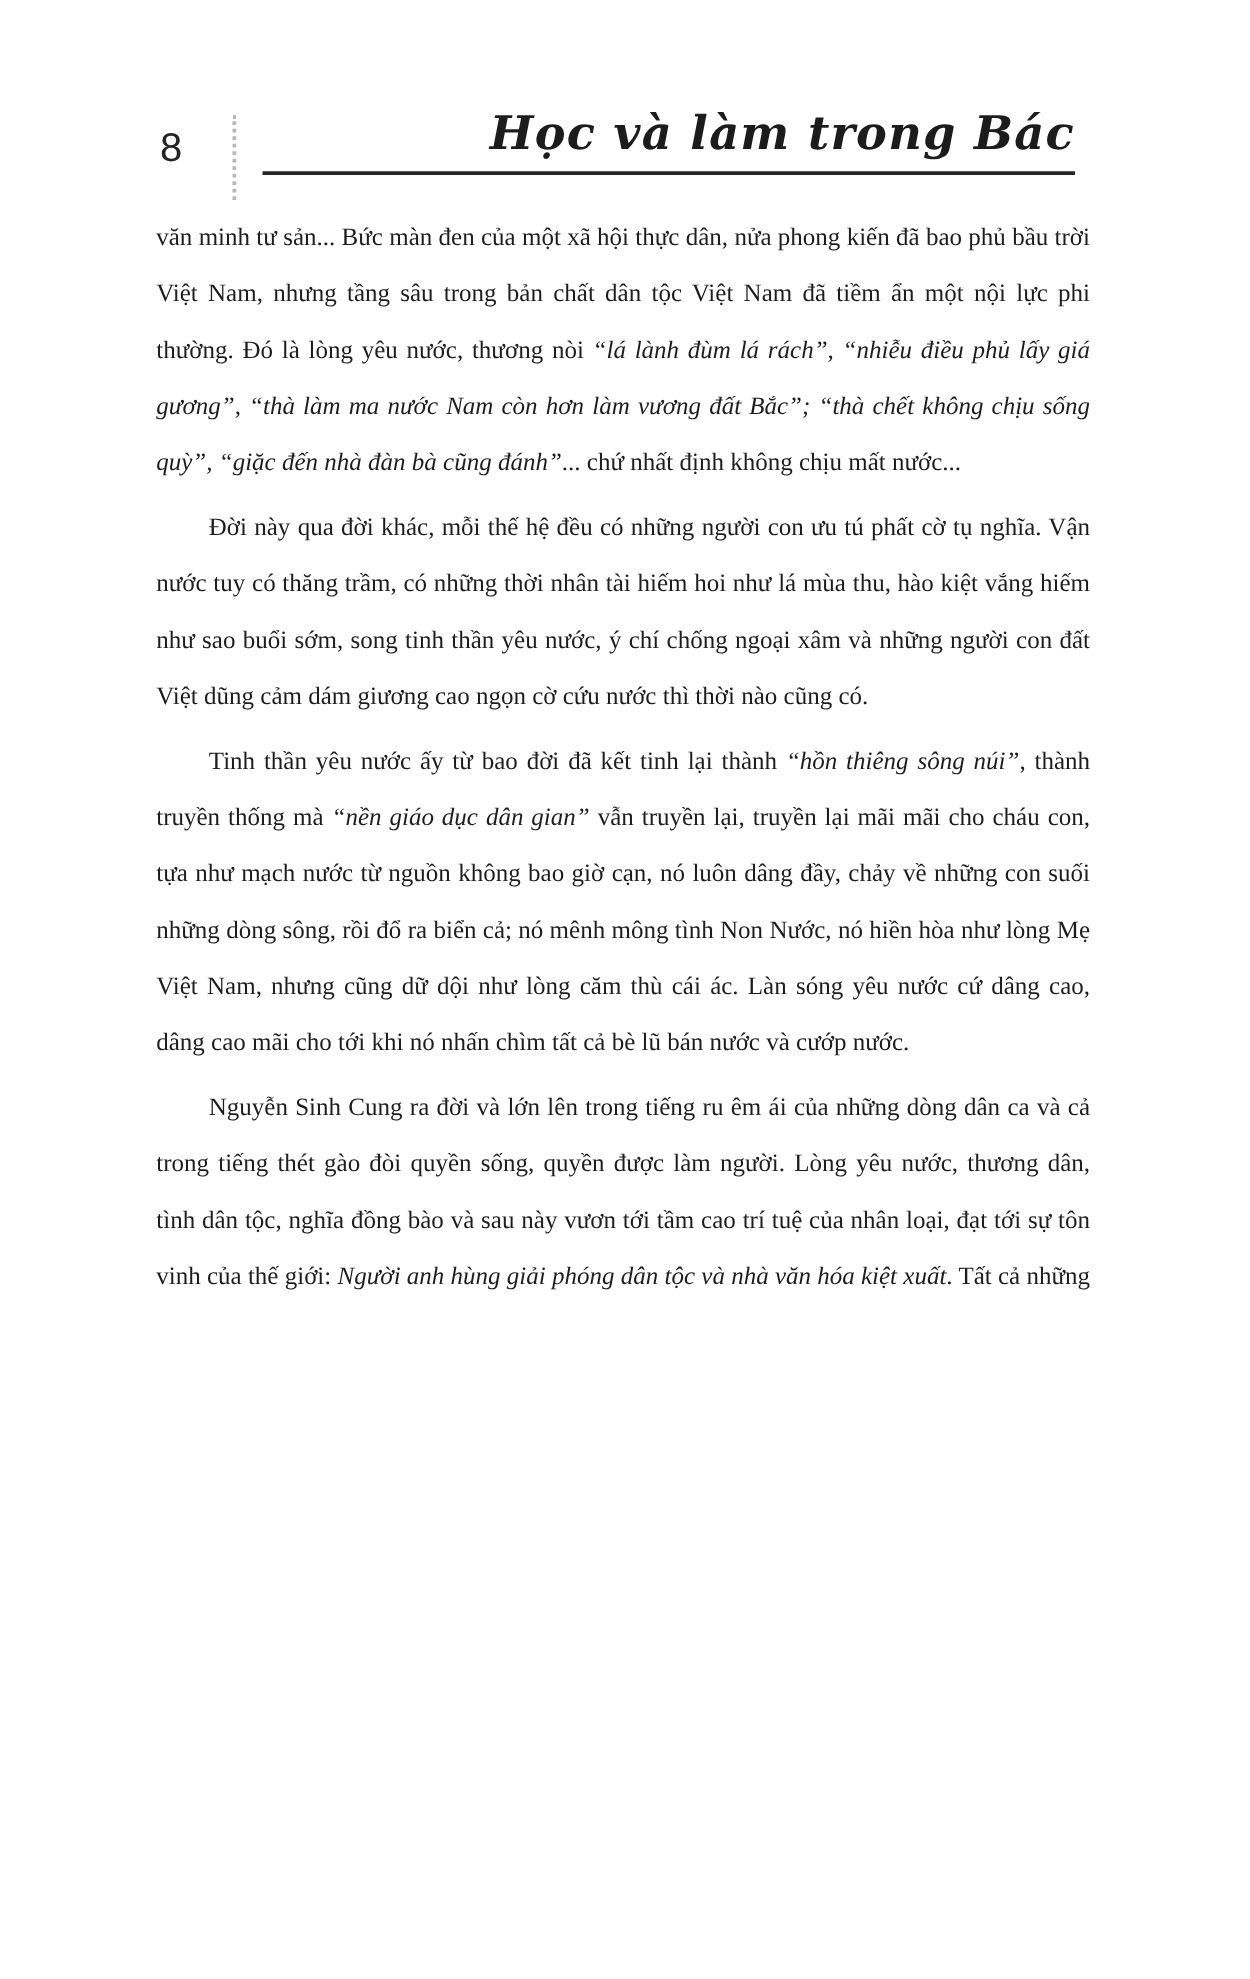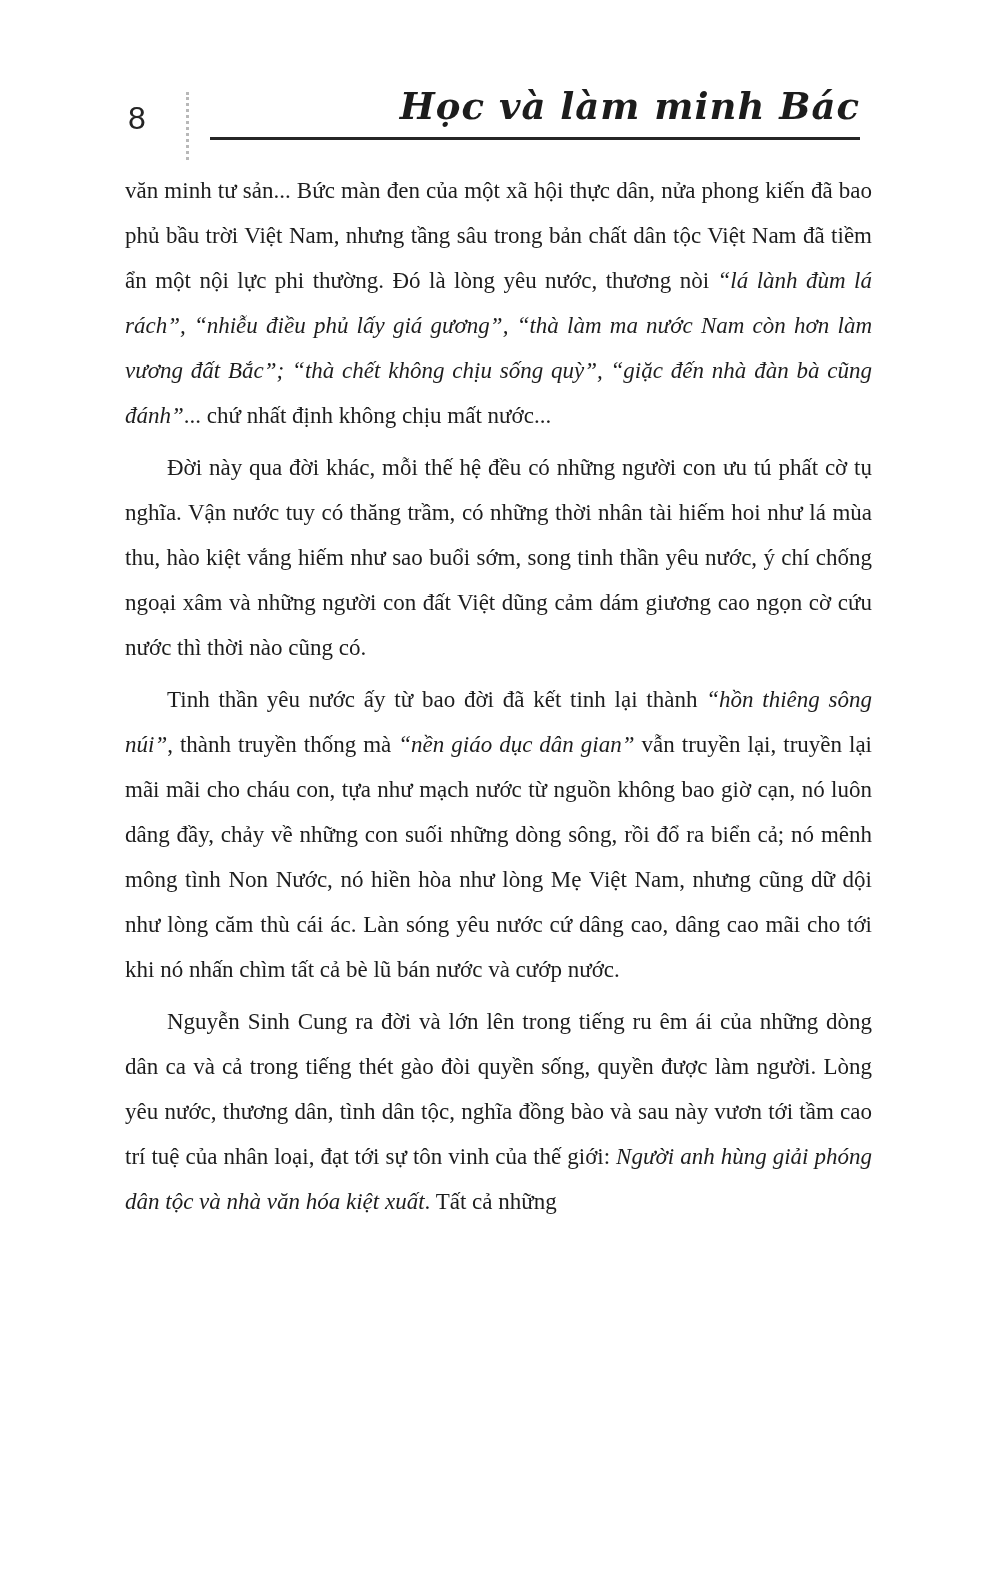--- a/index.html
+++ b/index.html
@@ -53,21 +53,21 @@
     width: 650px;
     height: 3px;
     background: #262626;
   }
   
   .body-text {
     position: absolute;
     left: 125px;
     top: 168px;
     width: 747px;
-    font-size: 23px;
+    font-size: 20px;
     line-height: 45px;
     text-align: justify;
     text-justify: inter-word;
   }
   .para {
     margin: 0 0 7px 0;
     text-indent: 42px;
   }
   .para.no-indent {
     text-indent: 0;
@@ -77,21 +77,21 @@
   }
 </style>
 </head>
 <body>
 
 <div class="page">
 
   <header>
     <span class="page-number">8</span>
     <span class="deco-line"></span>
-    <span class="running-title">Học và làm minh Bác</span>
+    <span class="running-title">Học và làm trong Bác</span>
     <span class="header-rule"></span>
   </header>
 
   <main class="body-text">
     <p class="para no-indent"><span>văn minh tư sản... Bức màn đen của một xã hội thực dân, nửa phong kiến đã bao phủ bầu trời Việt Nam, nhưng tầng sâu trong bản chất dân tộc Việt Nam đã tiềm ẩn một nội lực phi thường. Đó là lòng yêu nước, thương nòi </span><em>“lá lành đùm lá rách”, “nhiễu điều phủ lấy giá gương”, “thà làm ma nước Nam còn hơn làm vương đất Bắc”; “thà chết không chịu sống quỳ”, “giặc đến nhà đàn bà cũng đánh”</em><span>... chứ nhất định không chịu mất nước...</span></p>
     <p class="para"><span>Đời này qua đời khác, mỗi thế hệ đều có những người con ưu tú phất cờ tụ nghĩa. Vận nước tuy có thăng trầm, có những thời nhân tài hiếm hoi như lá mùa thu, hào kiệt vắng hiếm như sao buổi sớm, song tinh thần yêu nước, ý chí chống ngoại xâm và những người con đất Việt dũng cảm dám giương cao ngọn cờ cứu nước thì thời nào cũng có.</span></p>
     <p class="para"><span>Tinh thần yêu nước ấy từ bao đời đã kết tinh lại thành </span><em>“hồn thiêng sông núi”</em><span>, thành truyền thống mà </span><em>“nền giáo dục dân gian”</em><span> vẫn truyền lại, truyền lại mãi mãi cho cháu con, tựa như mạch nước từ nguồn không bao giờ cạn, nó luôn dâng đầy, chảy về những con suối những dòng sông, rồi đổ ra biển cả; nó mênh mông tình Non Nước, nó hiền hòa như lòng Mẹ Việt Nam, nhưng cũng dữ dội như lòng căm thù cái ác. Làn sóng yêu nước cứ dâng cao, dâng cao mãi cho tới khi nó nhấn chìm tất cả bè lũ bán nước và cướp nước.</span></p>
     <p class="para"><span>Nguyễn Sinh Cung ra đời và lớn lên trong tiếng ru êm ái của những dòng dân ca và cả trong tiếng thét gào đòi quyền sống, quyền được làm người. Lòng yêu nước, thương dân, tình dân tộc, nghĩa đồng bào và sau này vươn tới tầm cao trí tuệ của nhân loại, đạt tới sự tôn vinh của thế giới: </span><em>Người anh hùng giải phóng dân tộc và nhà văn hóa kiệt xuất</em><span>. Tất cả những</span></p>
   </main>
 

